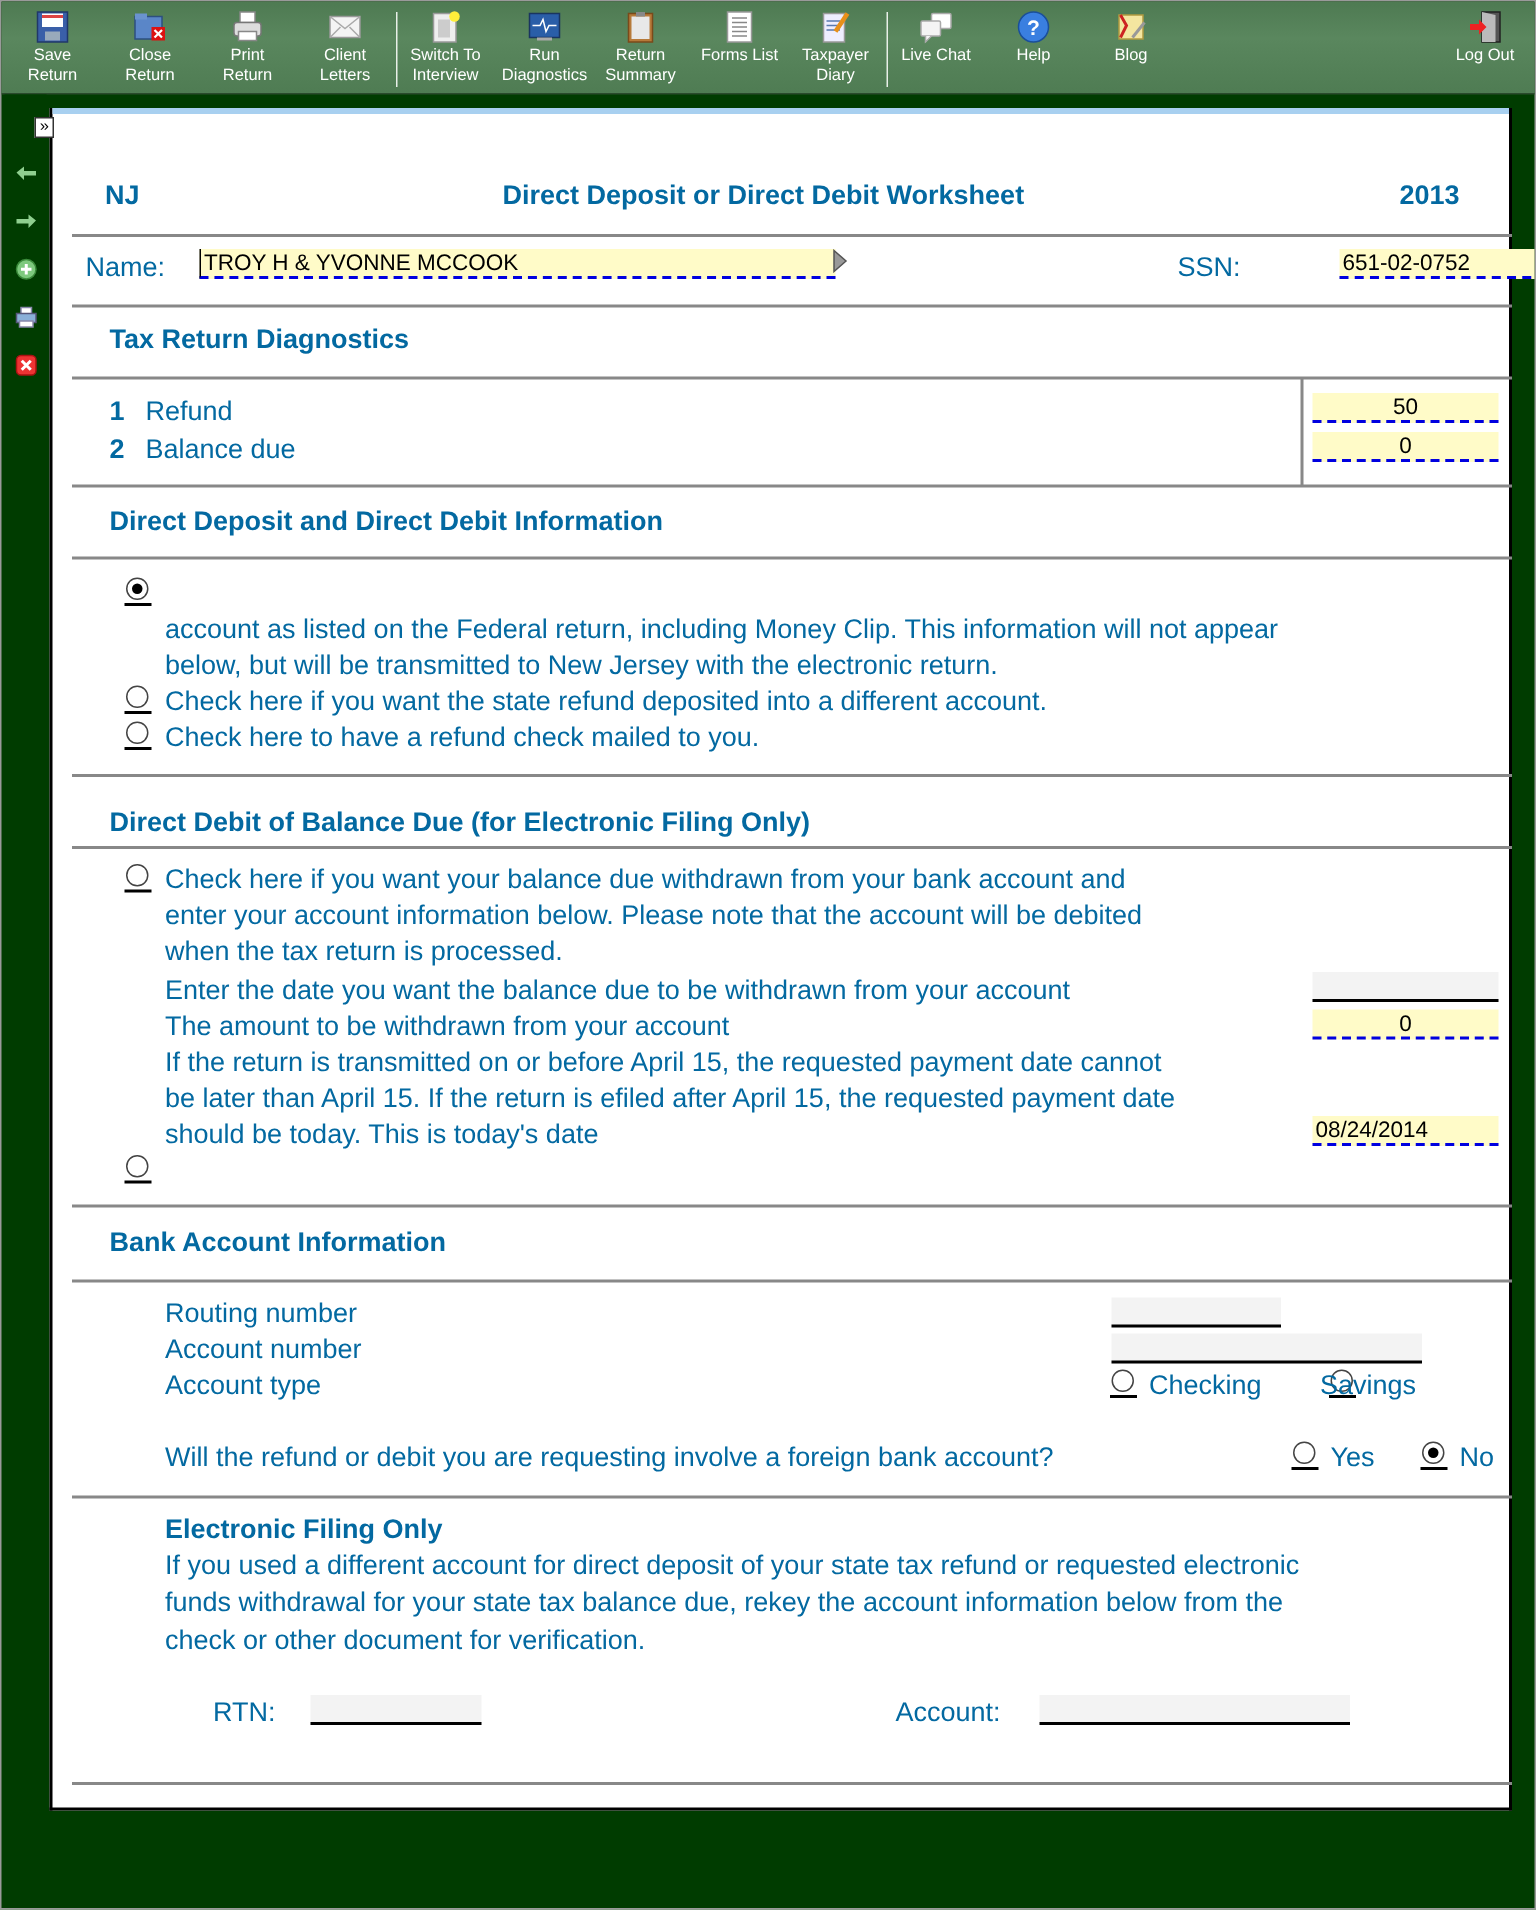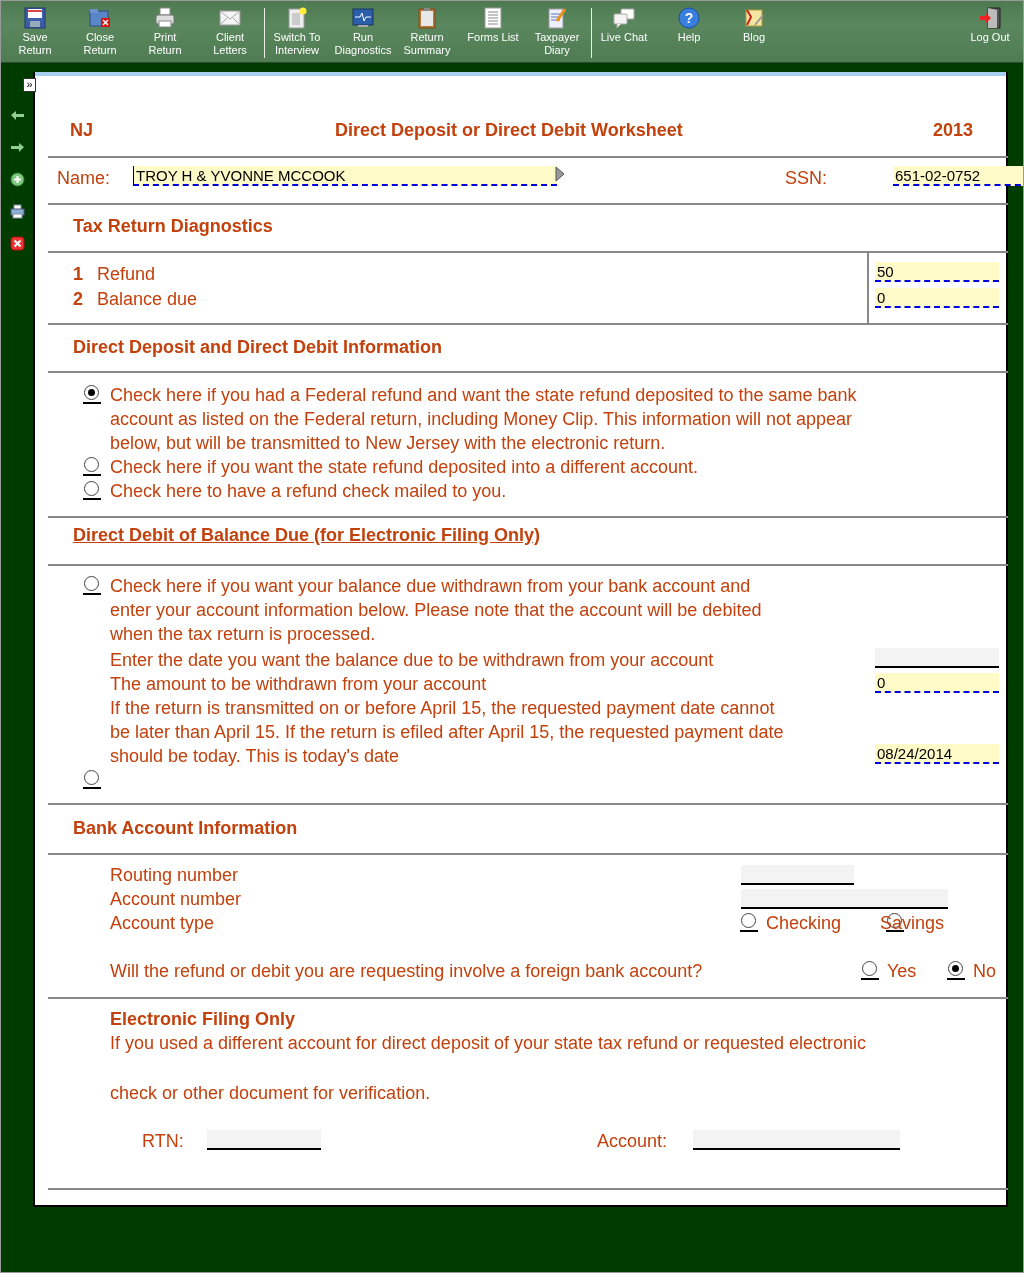--- a/index.html
+++ b/index.html
@@ -19,27 +19,27 @@
 
   
   .paper { position: absolute; left: 32px; top: 71px; width: 975px; height: 1135px; background: #fff;
     border: 2px solid #000; border-top: none; }
   .paper-top { position: absolute; left: 0; top: 0; width: 100%; height: 4px; background: #a8d0f0; }
   .expander { position: absolute; left: -12px; top: 6px; width: 13px; height: 14px; background: #fff; border: 1px solid #333;
     font-size: 11px; line-height: 11px; text-align: center; color: #000; cursor: pointer; }
 
   .abs { position: absolute; }
   .hr { position: absolute; left: 13px; width: 960px; height: 2px; background: #888; }
-  .txt { position: absolute; font-size: 18px; color: #c2410c; white-space: nowrap; }
+  .txt { position: absolute; font-size: 18px; color: #0369a1; white-space: nowrap; }
   .bold { font-weight: bold; }
   .hdr { font-size: 18px; font-weight: bold; }
 
   .field { position: absolute; height: 20px; background: #fffbc8; font-size: 15px; color: #000; line-height: 20px; padding: 0 2px;
     border-bottom: 2px dashed #0000e0; white-space: nowrap; overflow: hidden; cursor: text; }
-  .field.right { text-align: left; }
+  .field.right { text-align: center; }
   .blank { position: absolute; height: 20px; background: #f3f3f3; border-bottom: 2px solid #000; cursor: text; }
 
   .radio { position: absolute; width: 18px; height: 18px; cursor: pointer; }
   .radio .ring { position: absolute; left: 1px; top: 0; width: 15px; height: 15px; border: 1.5px solid #444; border-radius: 50%; background: #fff; }
   .radio .dot { position: absolute; left: 5px; top: 4px; width: 7px; height: 7px; border-radius: 50%; background: #000; }
   .radio .ul { position: absolute; left: 0; top: 17px; width: 18px; height: 1.5px; background: #000; }
 
   .vline { position: absolute; width: 2px; background: #888; }
 </style>
 </head>
@@ -258,39 +258,38 @@
 
   <div class="txt hdr" style="left:38px; top:265px;">Direct Deposit and Direct Debit Information</div>
 
   <div class="hr" style="top:299px"></div>
 
   <div class="radio" style="left:48px; top:313px;">
     <span class="ring"></span>
       <span class="dot"></span>
       <span class="ul"></span>
   </div>
-  <div class="txt" style="left:75px; top:313px;">Check here if you had a Federal refund and want the state refund deposited to the same bank</div>
   <div class="txt" style="left:75px; top:337px;">account as listed on the Federal return,  including Money Clip.  This information will not appear</div>
   <div class="txt" style="left:75px; top:361px;">below,  but will be transmitted to New Jersey with the electronic return.</div>
 
   <div class="radio" style="left:48px; top:385px;">
     <span class="ring"></span>
       <span class="ul"></span>
   </div>
   <div class="txt" style="left:75px; top:385px;">Check here if you want the state refund deposited into a different account.</div>
 
   <div class="radio" style="left:48px; top:409px;">
     <span class="ring"></span>
       <span class="ul"></span>
   </div>
   <div class="txt" style="left:75px; top:409px;">Check here to have a refund check mailed to you.</div>
 
   <div class="hr" style="top:444px"></div>
 
-  <div class="txt hdr" style="left:38px; top:453px;text-decoration:underline;">Direct Debit of Balance Due  (for Electronic Filing Only)</div>
+  <div class="txt hdr" style="left:38px; top:466px;">Direct Debit of Balance Due  (for Electronic Filing Only)</div>
 
   <div class="hr" style="top:492px"></div>
 
   <div class="radio" style="left:48px; top:504px;">
     <span class="ring"></span>
       <span class="ul"></span>
   </div>
   <div class="txt" style="left:75px; top:504px;">Check here if you want your balance due withdrawn from your bank account and</div>
   <div class="txt" style="left:75px; top:528px;">enter your account information below.   Please note that the account will be debited</div>
   <div class="txt" style="left:75px; top:552px;">when the tax return is processed.</div>
@@ -345,20 +344,21 @@
     <span class="ring"></span>
       <span class="dot"></span>
       <span class="ul"></span>
   </div>
   <div class="txt" style="left:938px; top:889px;">No</div>
 
   <div class="hr" style="top:925px"></div>
 
   <div class="txt hdr" style="left:75px; top:937px;">Electronic Filing Only</div>
   <div class="txt" style="left:75px; top:961px;">If you used a different account for direct deposit of your state tax refund or requested electronic</div>
+  <div class="txt" style="left:75px; top:986px;">funds withdrawal for your state tax balance due,  rekey the account information below from the</div>
   <div class="txt" style="left:75px; top:1011px;">check or other document for verification.</div>
 
   <div class="txt" style="left:107px; top:1059px;">RTN:</div>
   <div class="blank" style="left:172px; top:1058px; width:114px;"></div>
   <div class="txt" style="left:562px; top:1059px;">Account:</div>
   <div class="blank" style="left:658px; top:1058px; width:207px;"></div>
 
   <div class="hr" style="top:1116px"></div>
 </div>
 

